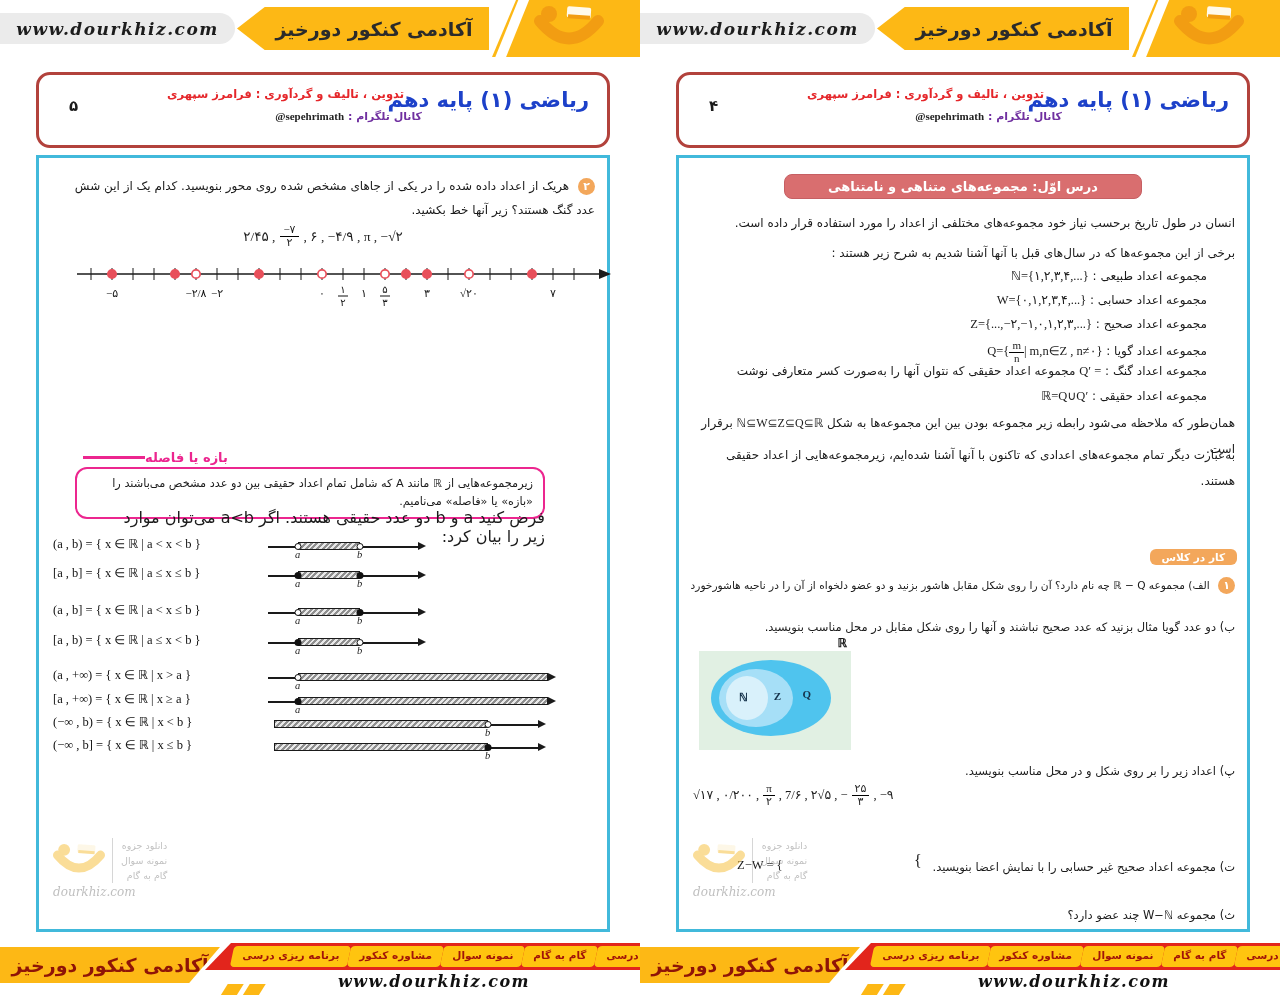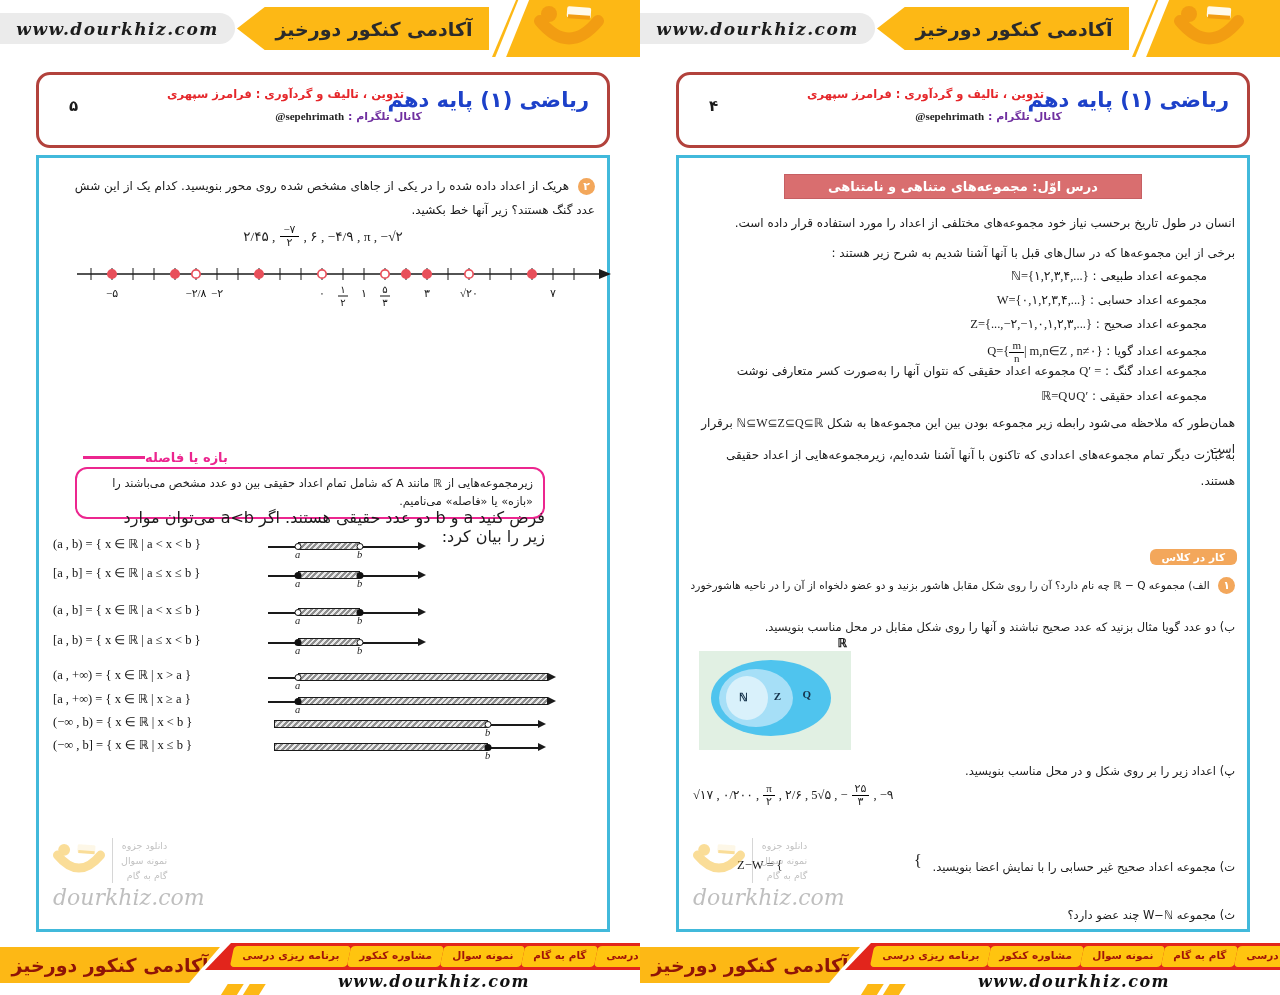--- a/index.html
+++ b/index.html
@@ -43,21 +43,21 @@
 .ivrow{display:flex;align-items:flex-start;height:21px}
 .ivf{width:215px;font-family:"Liberation Serif",serif;font-size:12.5px;color:#111;direction:ltr}
 .ivd{position:relative;width:340px;height:21px;direction:ltr}
 .ivline{position:absolute;top:10px;height:1.5px;background:#1a1a1a}
 .ivbar{position:absolute;top:6px;height:8px;border:1px solid #1a1a1a;background:repeating-linear-gradient(135deg,#8f8f8f 0 2px,#e9e9e9 2px 4px)}
 .ivarr{position:absolute;top:6px;width:0;height:0;border-top:4.5px solid transparent;border-bottom:4.5px solid transparent;border-left:8px solid #1a1a1a}
 .ivdot{position:absolute;top:7px;width:7px;height:7px;border-radius:50%;transform:translateX(-3.5px);background:#111}
 .ivdot.open{background:#fff;border:1.7px solid #111;top:6.5px}
 .ivlab{position:absolute;top:12.5px;transform:translateX(-3px);font-family:"Liberation Serif",serif;font-style:italic;font-size:10.5px}
 
-.lesson{position:absolute;left:105px;right:105px;top:16px;height:25px;background:#D96E6F;border:1px solid #c65f63;border-radius:0;color:#fff;font-weight:bold;font-size:13px;display:flex;align-items:center;justify-content:center;direction:rtl}
+.lesson{position:absolute;left:105px;right:105px;top:16px;height:25px;background:#D96E6F;border:1px solid #c65f63;border-radius:8px;color:#fff;font-weight:bold;font-size:13px;display:flex;align-items:center;justify-content:center;direction:rtl}
 .p{position:absolute;left:12px;right:12px;font-size:12px;line-height:26px}
 .p1{top:52px}.p2{top:82px}
 .sets{position:absolute;top:110px;left:12px;right:40px}
 .sline{height:24px;font-size:12px;direction:rtl;text-align:right}
 .sline .m{font-size:12.5px}
 .chain{top:252px}.p4x{top:284px}.p5x{top:316px;text-align:justify}
 .cwtag{position:absolute;right:10px;top:391px;background:#F3A75B;color:#fff;font-size:10.5px;font-weight:bold;padding:2px 12px;border-radius:6px;direction:rtl}
 .q1{top:414px;font-size:10.6px;white-space:nowrap;overflow:hidden}
 .qb{top:456px;font-size:11.5px}
 .venn{position:absolute;left:20px;top:478px;width:152px;height:114px}
@@ -72,21 +72,21 @@
 .qp{top:600px;font-size:11.5px}
 .qpnums{position:absolute;top:625px;left:14px;display:flex;align-items:center;gap:4px;font-size:12.5px}
 .qt{top:696px;font-size:11.5px}
 .qtbrace{position:absolute;left:235px;top:694px;font-size:16px;font-family:"Liberation Serif",serif}
 .qtans{position:absolute;left:58px;top:700px;font-size:12.5px}
 .qth{top:744px;font-size:11.5px}
 
 .wm{position:absolute;left:14px;top:680px;opacity:.55;width:150px}
 .wm-top{display:flex;gap:7px;align-items:center}
 .wm-lines{border-left:1px solid #b5b5b5;padding-left:8px;font-size:9.5px;color:#8e8e8e;line-height:15px;direction:rtl;text-align:right}
-.wm-url{margin-top:2px;font-family:"DejaVu Serif",serif;font-style:italic;font-size:22px;color:#8a8a8a}
+.wm-url{margin-top:2px;font-family:"DejaVu Serif",serif;font-style:italic;font-size:12px;color:#8a8a8a}
 
 .footer{position:absolute;left:0;right:0;bottom:0;height:55px;background:#fff}
 .f-red{position:absolute;left:205px;right:0;top:3px;height:27px;background:#E2251C;clip-path:polygon(26px 0,100% 0,100% 100%,0 100%)}
 .f-tabs{position:absolute;left:232px;right:8px;top:6px;height:21px;display:flex;justify-content:space-between;direction:ltr}
 .f-tab{background:#FFC40F;color:#A21409;font-weight:bold;font-size:10.5px;padding:3px 10px;border-radius:4px;transform:skewX(-12deg);white-space:nowrap}
 .f-tab span{display:inline-block;transform:skewX(12deg)}
 .f-url{position:absolute;left:228px;right:0;top:32px;text-align:center;font-family:"DejaVu Serif",serif;font-style:italic;font-weight:bold;font-size:16px;letter-spacing:1.5px;color:#111}
 .f-banner{position:absolute;left:0;top:7px;width:220px;height:36px;background:#FDB815;clip-path:polygon(0 0,100% 0,86% 100%,0 100%);display:flex;align-items:center;justify-content:center;color:#8F1407;font-weight:bold;font-size:19px;direction:rtl}
 .f-slash{position:absolute;top:44px;width:16px;height:12px;background:#FDB815;transform:skewX(-32deg)}
 .s1{left:224px}.s2{left:246px}
@@ -389,21 +389,21 @@
       </div>
     </div>
 
     <div class="p rtl qp">پ) اعداد زیر را بر روی شکل و در محل مناسب بنویسید.</div>
     <div class="qpnums m">
       <span>√۱۷ , ۰/۲۰۰ ,</span>
       <span class="fr">
           <span class="t">π</span>
           <span class="b">۲</span>
         </span>
-      <span>, ۲/۶ , 5√۵ , −</span>
+      <span>, 7/۶ , ۲√۵ , −</span>
       <span class="fr">
           <span class="t">۲۵</span>
           <span class="b">۳</span>
         </span>
       <span>, −۹</span>
     </div>
 
     <div class="p rtl qt">ت) مجموعه اعداد صحیح غیر حسابی را با نمایش اعضا بنویسید.</div>
     <div class="qtbrace">{</div>
     <div class="qtans m">Z−W = {</div>

